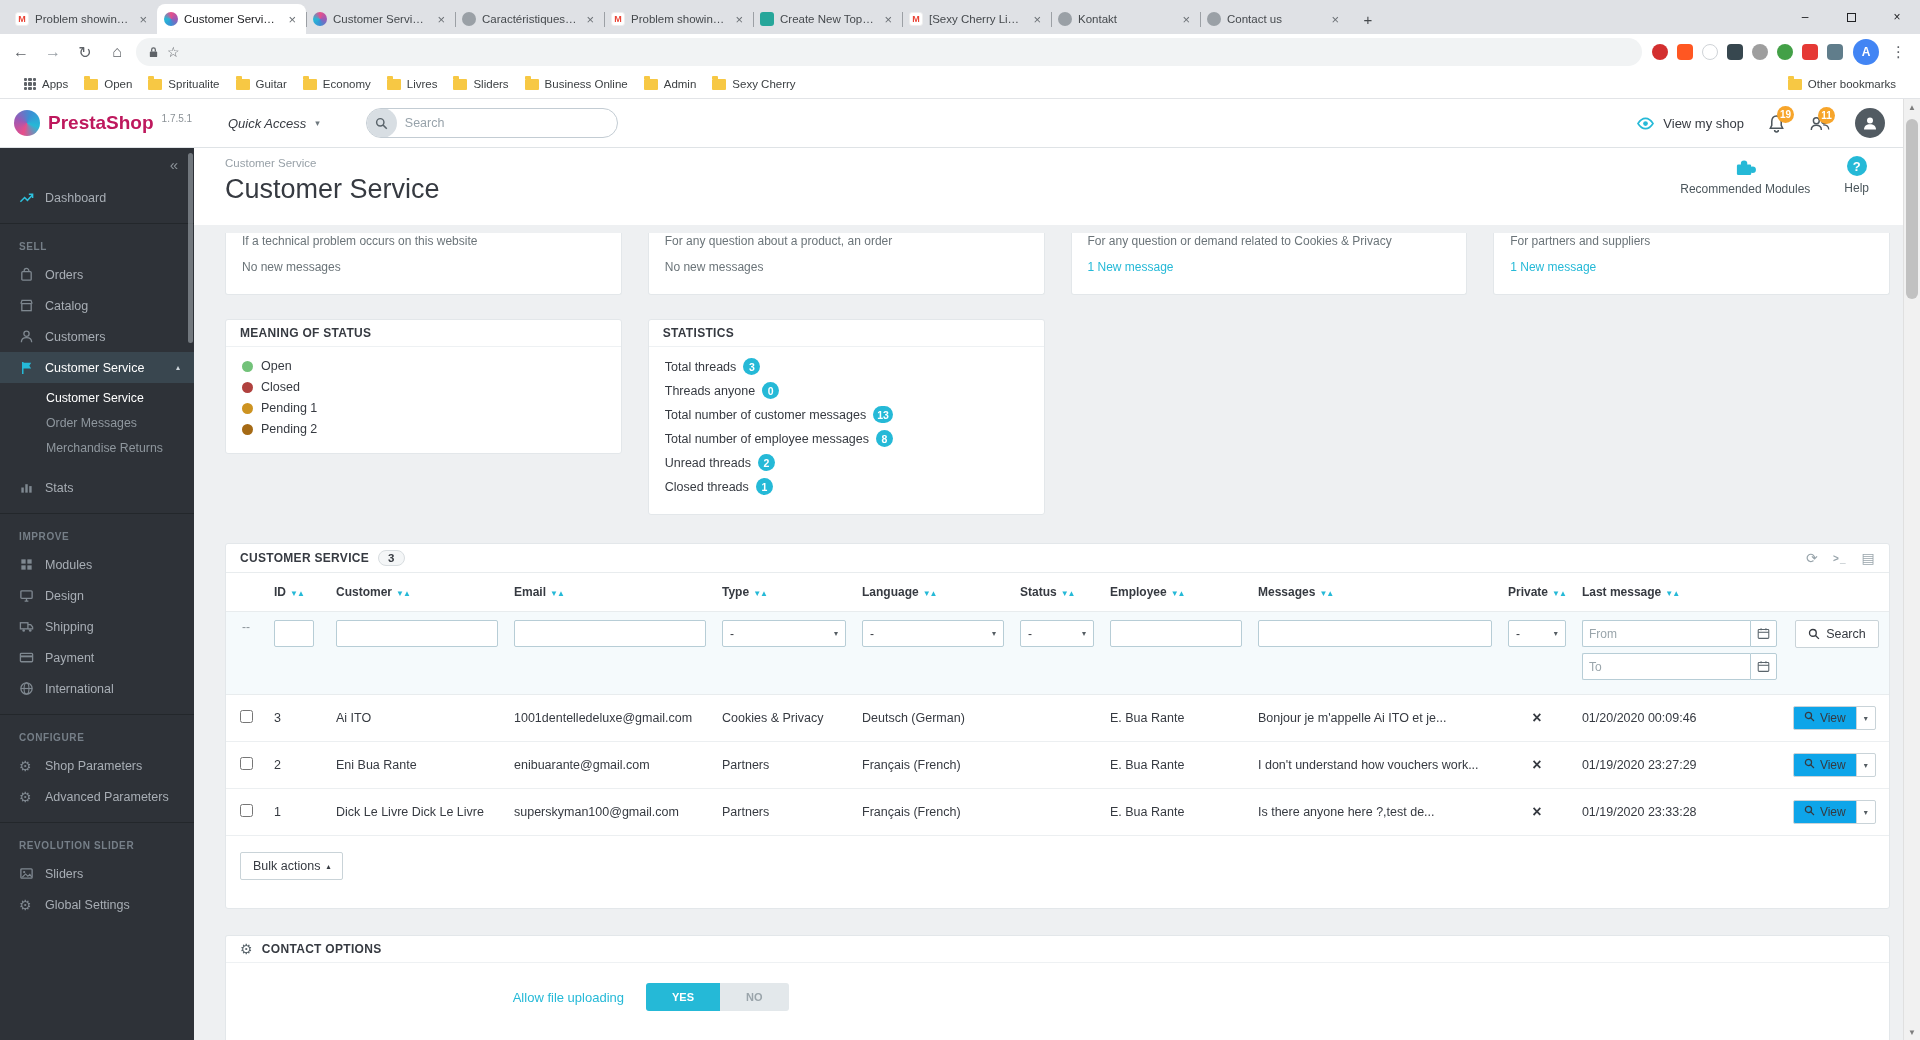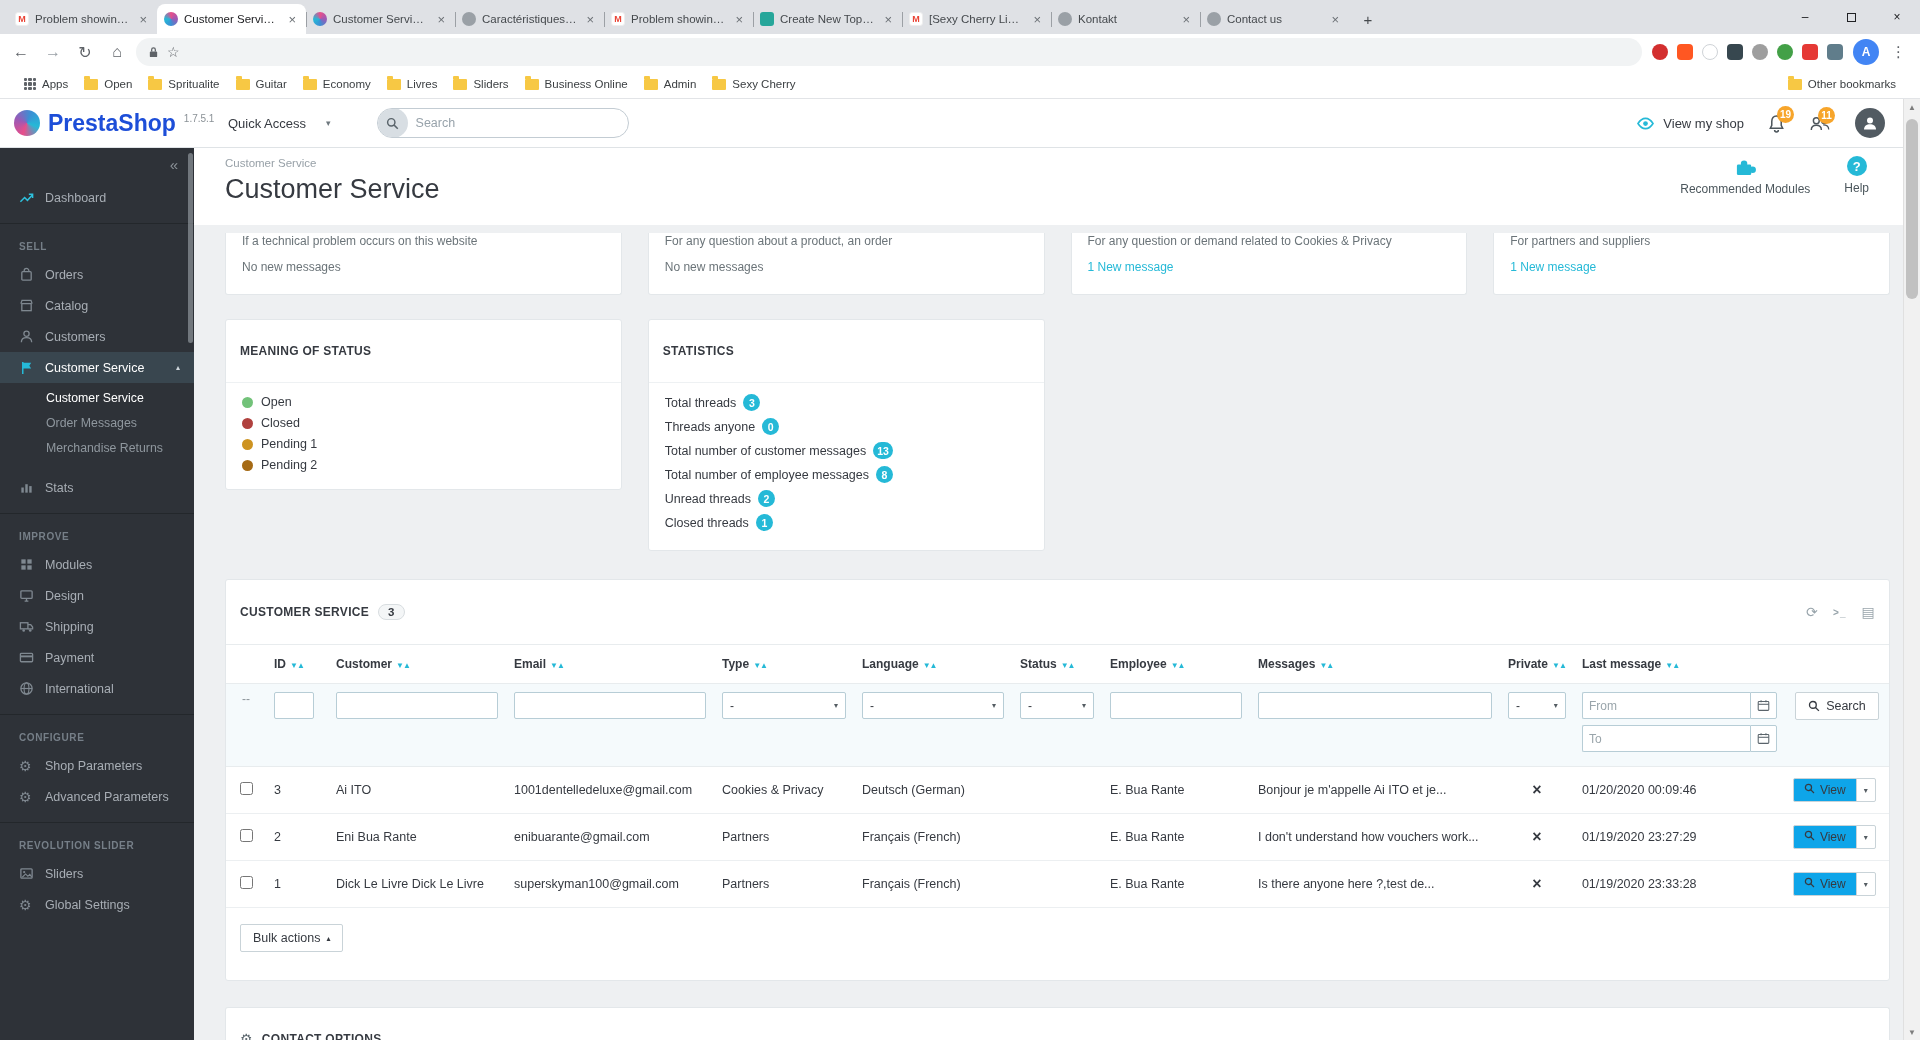--- a/index.html
+++ b/index.html
@@ -43,23 +43,23 @@
   .folder { width:14px; height:11px; background:#f7c844; border-radius:1px; position:relative; }
   .folder::before { content:""; position:absolute; top:-3px; left:0; width:6px; height:3px; background:#f7c844; border-radius:1px 1px 0 0; }
   .apps-grid { width:12px; height:12px; display:grid; grid-template-columns:1fr 1fr 1fr; gap:1px; }
   .apps-grid i { background:#5f6368; border-radius:1px; }
   .bm-spacer { flex:1; }
 
   
   .psheader { position:absolute; top:99px; left:0; right:17px; height:49px; background:#fff; border-bottom:1px solid #dfe3e6; display:flex; align-items:center; }
   .logo-wrap { display:flex; align-items:center; gap:8px; padding-left:14px; width:228px; flex:none; }
   .logo-mark { width:26px; height:26px; border-radius:50%; background:conic-gradient(from 200deg,#e84e8a,#9b59b6,#3b8fd4,#25b9d7,#e84e8a); }
-  .logo-text { font-size:23px; font-weight:bold; color:#1d4ed8; }
+  .logo-text { font-size:19px; font-weight:bold; color:#be185d; }
   .version { font-size:10px; color:#8a9196; position:relative; top:-5px; }
-  .quick-access { font-size:13px; color:#363a41; display:flex; align-items:center; gap:20px; flex:none; }
+  .quick-access { font-size:13px; color:#363a41; display:flex; align-items:center; gap:9px; flex:none;font-style:italic; }
   .qa-caret { font-size:9px; color:#6e787e; }
   .searchbox { margin-left:46px; width:252px; height:30px; border:1px solid #c3ccd3; border-radius:16px; background:#fff; display:flex; align-items:center; flex:none; overflow:hidden; }
   .search-circle { width:30px; height:30px; border-radius:50%; background:#d8dee3; display:flex; align-items:center; justify-content:center; color:#5a646b; flex:none; }
   .search-input { border:0; outline:0; flex:1; font-size:12.5px; color:#363a41; padding:0 10px 0 8px; font-family:inherit; background:transparent; }
   .search-input::placeholder { color:#98a3ab; }
   .hdr-right { margin-left:auto; display:flex; align-items:center; gap:24px; padding-right:18px; }
   .view-shop { display:flex; align-items:center; gap:8px; font-size:13px; color:#363a41; }
   .hdr-ic { position:relative; }
   .notif-badge { position:absolute; top:-8px; left:9px; min-width:17px; height:17px; border-radius:9px; background:#f7a52b; color:#fff; font-size:10px; font-weight:bold; display:flex; align-items:center; justify-content:center; padding:0 3px; }
   .avatar { width:30px; height:30px; border-radius:50%; background:#525b62; display:flex; align-items:center; justify-content:center; }
@@ -92,21 +92,21 @@
 
   .content { padding:8px 13px 0 31px; }
   .cards-grid { display:grid; grid-template-columns:repeat(4,1fr); gap:26px; }
   .card { background:#fff; border:1px solid #e3e7ea; border-top:none; border-radius:0 0 3px 3px; padding:1px 16px 14px; height:62px; overflow:hidden; }
   .card-text { font-size:12px; color:#6b7479; line-height:1.25; white-space:nowrap; overflow:hidden; }
   .card-status { margin-top:11px; font-size:12px; color:#6b7479; }
   .card-status.link { color:#25b9d7; }
 
   .row2-grid { display:grid; grid-template-columns:repeat(4,1fr); gap:26px; margin-top:24px; align-items:start; }
   .panel { background:#fff; border:1px solid #e3e7ea; border-radius:3px; }
-  .panel-header { padding:24px 14px; font-size:12px; font-weight:bold; color:#363a41; letter-spacing:.3px; border-bottom:1px solid #eef1f3; display:flex; align-items:center; gap:9px; }
+  .panel-header { padding:6px 14px; font-size:12px; font-weight:bold; color:#363a41; letter-spacing:.3px; border-bottom:1px solid #eef1f3; display:flex; align-items:center; gap:9px; }
   .mos-body { padding:12px 16px 10px; }
   .mos-item { display:flex; align-items:center; gap:8px; font-size:12.5px; margin-bottom:7px; }
   .dot { width:11px; height:11px; border-radius:50%; flex:none; }
   .st-open { background:#72c279; }
   .st-closed { background:#b0413e; }
   .st-pending1 { background:#cd9321; }
   .st-pending2 { background:#a56a15; }
   .stats-body { padding:11px 16px 12px; }
   .stats-item { display:flex; align-items:center; gap:7px; font-size:12.5px; margin-bottom:7px; }
   .stat-badge { min-width:17px; height:17px; border-radius:9px; background:#25b9d7; color:#fff; font-size:10.5px; font-weight:bold; display:inline-flex; align-items:center; justify-content:center; padding:0 4px; }

